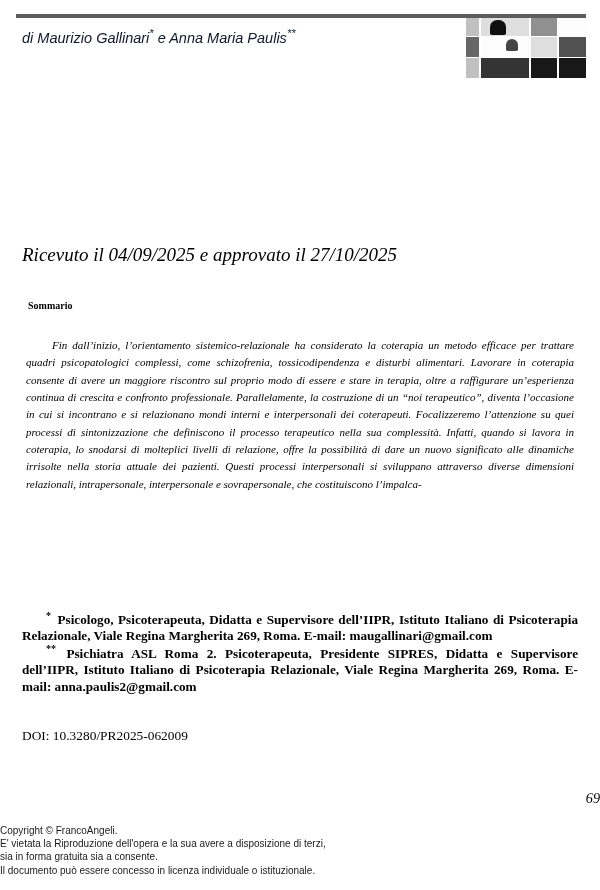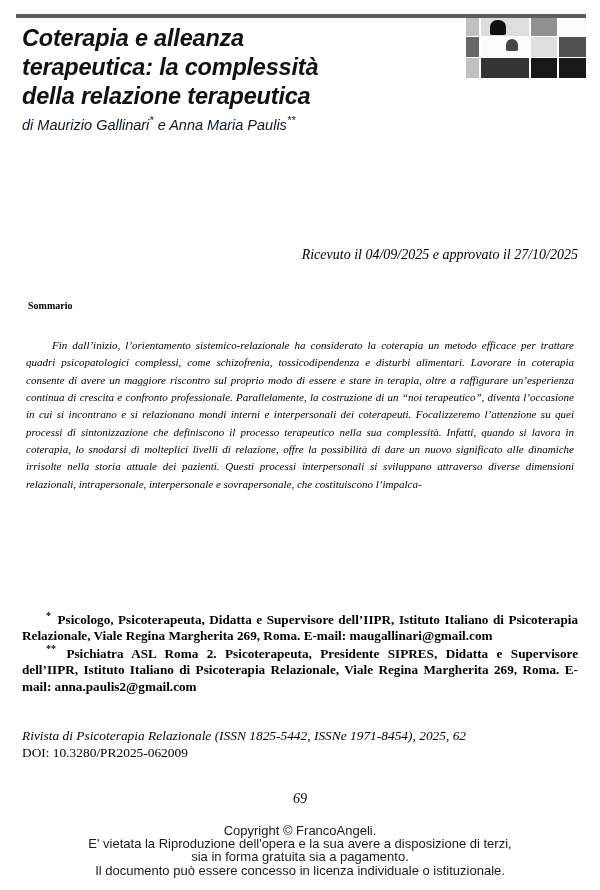--- a/index.html
+++ b/index.html
@@ -115,23 +115,23 @@
     background: #4b4b4b;
     border-radius: 50% 50% 14% 14%;
   }
 
   
   .received-line {
     position: absolute;
     left: 22px;
     top: 246px;
     width: 556px;
-    text-align: right;
-    font-style: italic;
-    font-size: 14px;
+    text-align: left;
+    font-style: italic;
+    font-size: 19px;
     line-height: 18px;
   }
 
   
   .section-heading {
     position: absolute;
     left: 28px;
     top: 297px;
     font-weight: bold;
     font-size: 10px;
@@ -189,34 +189,33 @@
   .citation .cit-doi {
     font-style: normal;
   }
 
   
   .page-number {
     position: absolute;
     left: 0;
     top: 790px;
     width: 600px;
-    text-align: center;
+    text-align: right;
     font-style: italic;
     font-size: 14.2px;
   }
 
   
   .copyright {
     position: absolute;
     left: 0;
     top: 824px;
     width: 600px;
-    text-align: center;
     font-family: "Liberation Sans", "DejaVu Sans", sans-serif;
-    font-size: 13px;
+    font-size: 10px;
     line-height: 13.2px;
     color: #1a1a1a;
   }
   .copyright div { margin: 0; }
 </style>
 </head>
 <body>
 
 <div class="page">
 
@@ -258,45 +257,39 @@
     <i class="c-a"></i>
     <i class="gap"></i>
     <i class="c-d"></i>
     <i class="gap"></i>
     <i class="c-e"></i>
     <i class="gap"></i>
     <i class="c-e"></i>
   </div>
 
   <div class="title-block">
-    <h1 class="doc-title">
-      <span>Coterapia e alleanza</span><br>
-      <span>terapeutica: la complessità</span><br>
-      <span>della relazione terapeutica</span>
-    </h1>
     <p class="doc-authors"><span>di Maurizio Gallinari</span><span class="sup">*</span><span> e Anna Maria Paulis</span><span class="sup">**</span></p>
   </div>
 
   <div class="received-line">Ricevuto il 04/09/2025 e approvato il 27/10/2025</div>
 
   <div class="section-heading">Sommario</div>
   <div class="abstract">Fin dall’inizio, l’orientamento sistemico-relazionale ha considerato la coterapia un metodo efficace per trattare quadri psicopatologici complessi, come schizofrenia, tossicodipendenza e disturbi alimentari. Lavorare in coterapia consente di avere un maggiore riscontro sul proprio modo di essere e stare in terapia, oltre a raffigurare un’esperienza continua di crescita e confronto professionale. Parallelamente, la costruzione di un “noi terapeutico”, diventa l’occasione in cui si incontrano e si relazionano mondi interni e interpersonali dei coterapeuti. Focalizzeremo l’attenzione su quei processi di sintonizzazione che definiscono il processo terapeutico nella sua complessità. Infatti, quando si lavora in coterapia, lo snodarsi di molteplici livelli di relazione, offre la possibilità di dare un nuovo significato alle dinamiche irrisolte nella storia attuale dei pazienti. Questi processi interpersonali si sviluppano attraverso diverse dimensioni relazionali, intrapersonale, interpersonale e sovrapersonale, che costituiscono l’impalca-</div>
 
   <div class="footnotes">
     <p class="footnote"><span class="fn-mark">*</span><span> Psicologo, Psicoterapeuta, Didatta e Supervisore dell’IIPR, Istituto Italiano di Psicoterapia Relazionale, Viale Regina Margherita 269, Roma. E-mail: maugallinari@gmail.com</span></p>
     <p class="footnote"><span class="fn-mark">**</span><span> Psichiatra ASL Roma 2. Psicoterapeuta, Presidente SIPRES, Didatta e Supervisore dell’IIPR, Istituto Italiano di Psicoterapia Relazionale, Viale Regina Margherita 269, Roma. E-mail: anna.paulis2@gmail.com</span></p>
   </div>
 
   <div class="citation">
-    <div class="cit-italic">Rivista di Psicoterapia Relazionale (ISSN 1825-5442, ISSNe 1971-8454), 2025, 62</div>
     <div class="cit-doi">DOI: 10.3280/PR2025-062009</div>
   </div>
 
   <div class="page-number">69</div>
 
   <div class="copyright">
     <div>Copyright © FrancoAngeli.</div>
     <div>E' vietata la Riproduzione dell'opera e la sua avere a disposizione di terzi,</div>
-    <div>sia in forma gratuita sia a pagamento.</div>
+    <div>sia in forma gratuita sia a consente.</div>
     <div>Il documento può essere concesso in licenza individuale o istituzionale.</div>
   </div>
 
 </div>
 
 </body></html>

